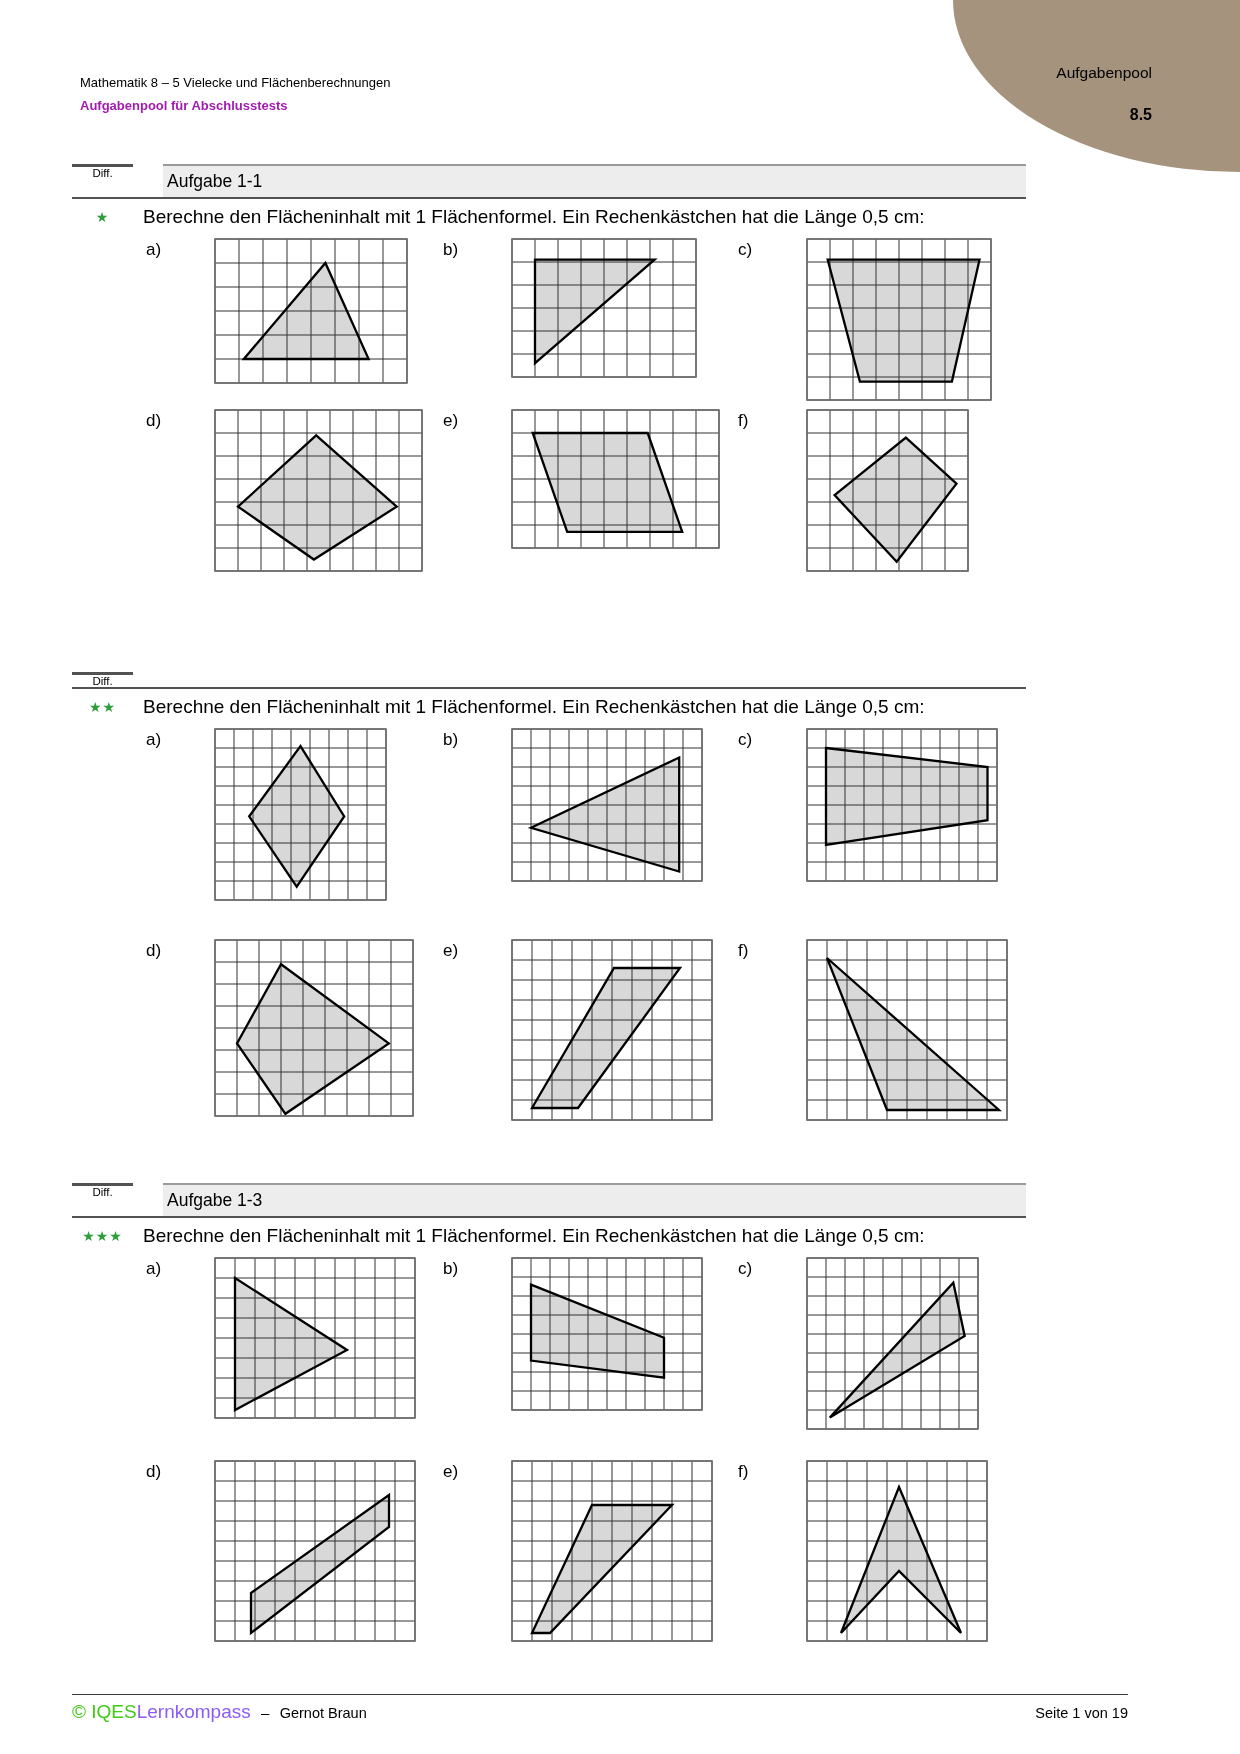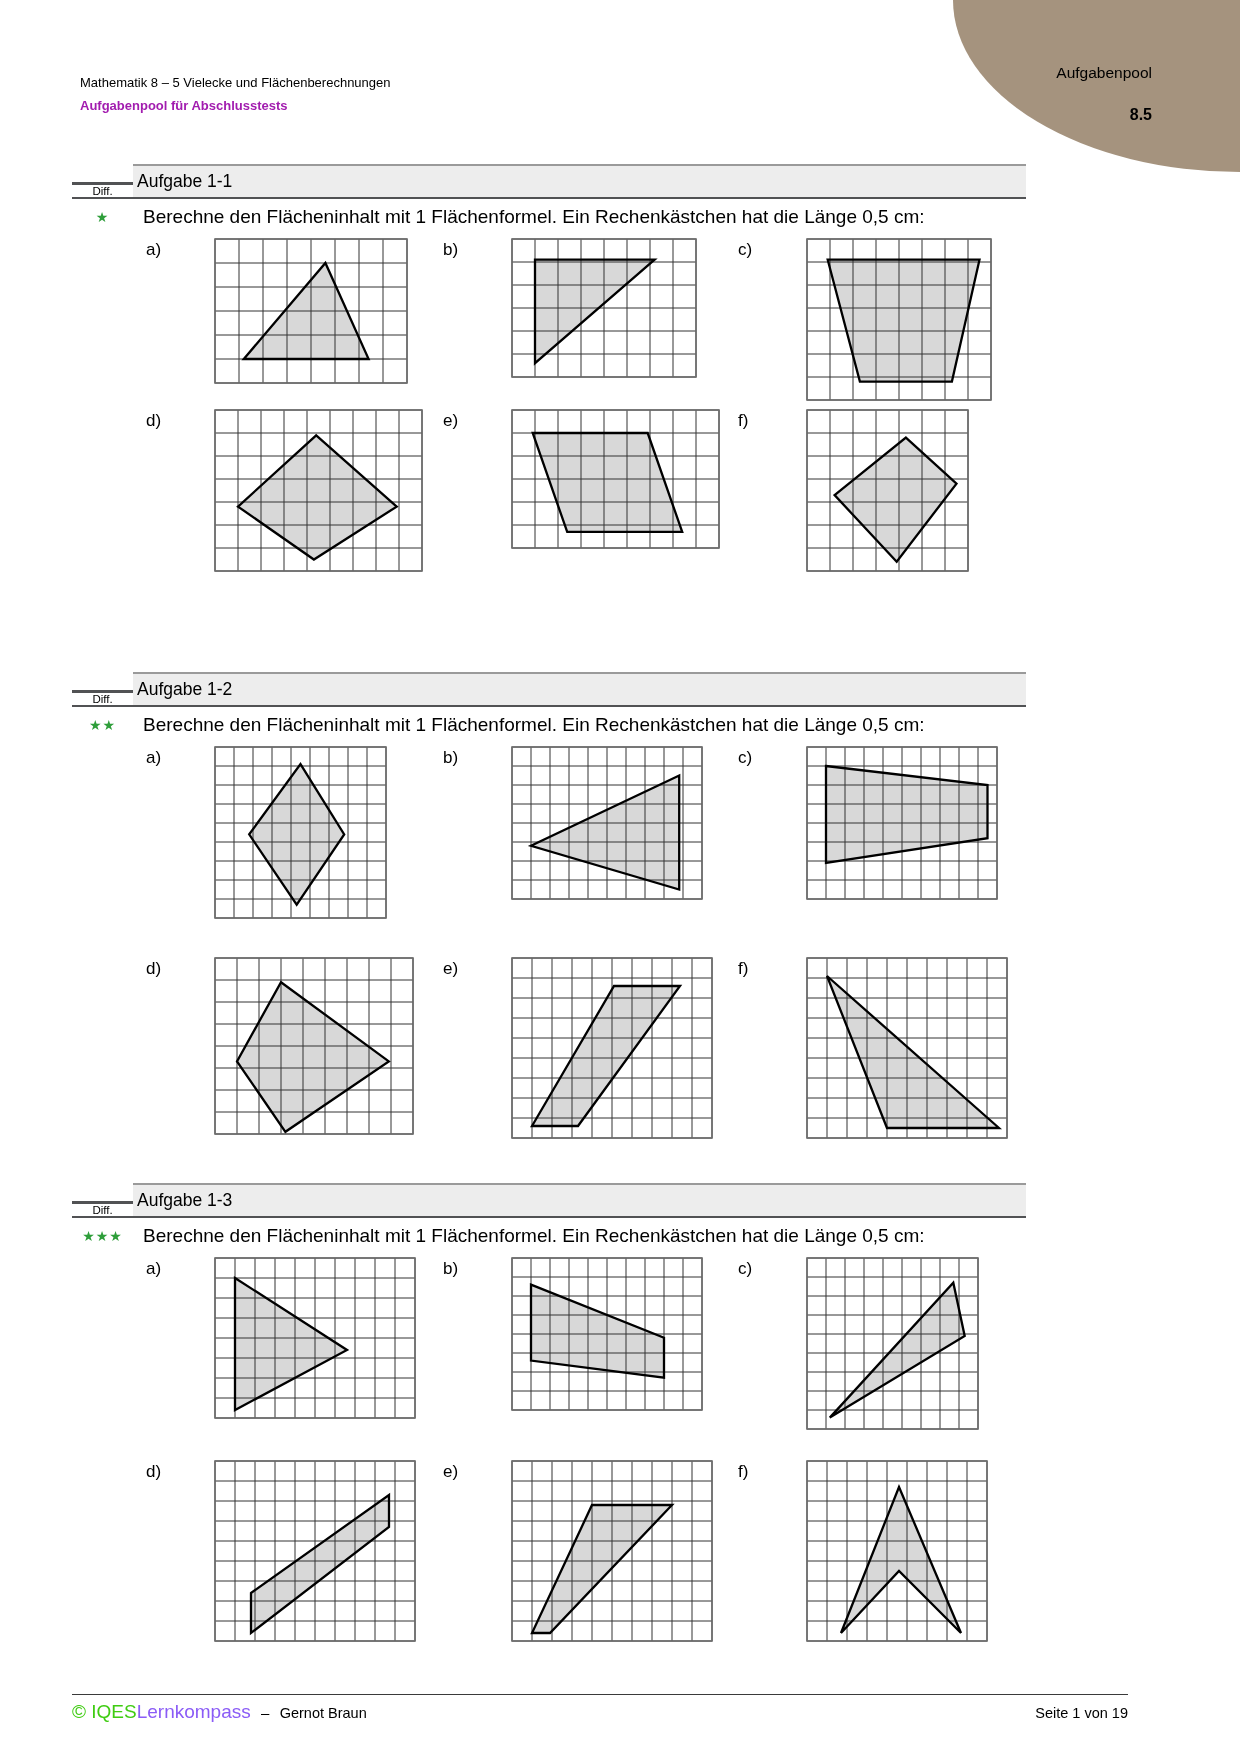--- a/index.html
+++ b/index.html
@@ -11,21 +11,21 @@
           border-bottom-left-radius:100% 100%;}
   .corner-text{position:absolute;top:64px;right:88px;text-align:right;font-size:15.5px;line-height:1.2;}
   .corner-code{font-weight:bold;margin-top:22px;font-size:16px;}
 
   
   .doc-header{position:absolute;left:80px;top:76px;font-size:13px;line-height:1.1;}
   .doc-subtitle{color:#a21caf;font-weight:bold;margin-top:9px;}
 
   
   .task{position:absolute;left:72px;width:954px;}
-  .task-header{display:flex;align-items:flex-end;border-bottom:2px solid #515254;}
+  .task-header{display:flex;align-items:flex-start;border-bottom:2px solid #515254;gap:30px;}
   .diff-cell{width:61px;background:#fff;border-top:3px solid #515254;font-size:11.5px;
              display:flex;align-items:center;justify-content:center;}
   .title-cell{flex:1;background:#ededed;border-top:2px solid #9a9a9a;font-size:17.5px;
               display:flex;align-items:center;padding-left:4px;height:31px;}
   .task-body{display:flex;align-items:flex-start;margin-top:7px;}
   .stars{width:61px;text-align:center;color:#2e9e3a;font-size:14px;letter-spacing:1px;padding-top:3px;white-space:nowrap;}
   .instruction{font-size:19px;margin-left:10px;}
   .figures{display:grid;grid-template-columns:297px 295px auto;padding-left:74px;margin-top:10px;}
   .fig{display:flex;margin:0;align-items:flex-start;}
   .fig-label{width:68px;font-size:17px;padding-top:2px;}
@@ -233,21 +233,20 @@
               <rect x="1" y="1" width="161" height="161" fill="none" stroke="#6f6f6f" stroke-width="1.6"></rect>
               <polygon points="99.89999999999999,28.599999999999998 150.5,74.60000000000001 90.7,152.79999999999998 28.599999999999998,86.10000000000001" fill="none" stroke="#000000" stroke-width="2.3" stroke-linejoin="miter"></polygon>
             </svg>
           </figure>
 </div>
   </section>
 
   <section class="task" style="top: 672px;">
     <div class="task-header">
       <div class="diff-cell">Diff.</div>
-      <div class="title-cell">Aufgabe 1-2</div>
     </div>
     <div class="task-body">
       <div class="stars">★★</div>
       <div class="instruction">Berechne den Flächeninhalt mit 1 Flächenformel. Ein Rechenkästchen hat die Länge 0,5 cm:</div>
     </div>
     <div class="figures" style="row-gap: 38px;">
   <figure class="fig">
     <div class="fig-label">a)</div>
   <svg width="173" height="173">
               <polygon points="86.5,18.1 130.2,88.39999999999999 82.7,158.70000000000002 35.2,88.39999999999999" fill="#d8d8d8" stroke="none"></polygon>

